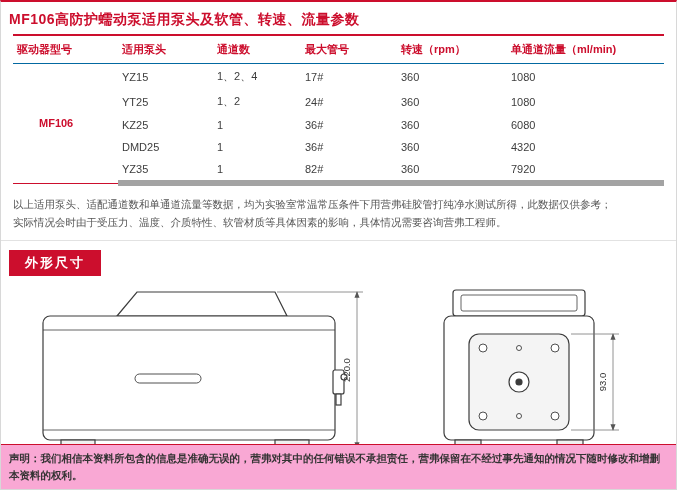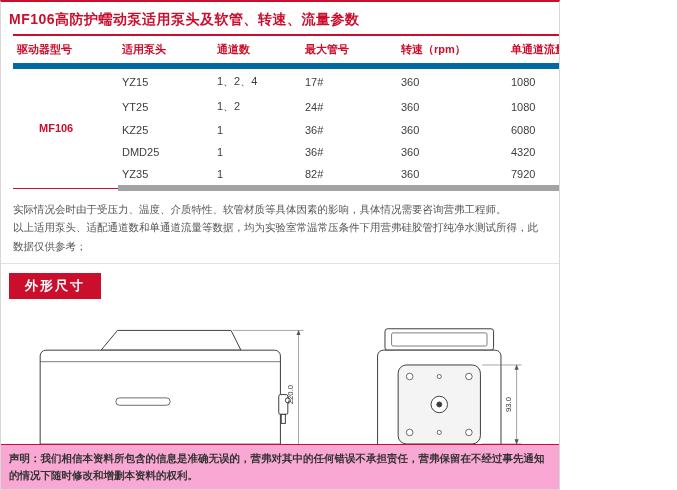--- a/index.html
+++ b/index.html
@@ -1,20 +1,20 @@
 <!DOCTYPE html>
 <html><head>
 <meta charset="utf-8">
 <style>
   *{box-sizing:border-box;}
   html,body{margin:0;padding:0;background:#ffffff;font-family:"Liberation Sans","DejaVu Sans",sans-serif;}
-  .page{position:relative;width:560px;height:490px;background:#fff;border:1px solid #d8d8d8;border-top:2px solid #cc0e2d;overflow:hidden;}
+  .page{position:relative;width:677px;height:490px;background:#fff;border:1px solid #d8d8d8;border-top:2px solid #cc0e2d;overflow:hidden;}
   .title{margin:9px 8px 5px;font-size:14px;font-weight:bold;color:#cc0e2d;letter-spacing:.5px;}
   table.spec{border-collapse:collapse;margin:2px 12px 0;width:651px;font-size:11px;table-layout:fixed;}
-  .spec th{color:#cc0e2d;text-align:left;font-weight:bold;padding:6px 4px;border-top:2px solid #cc0e2d;border-bottom:6px solid #0369a1;white-space:nowrap;}
+  .spec th{color:#cc0e2d;text-align:left;font-weight:bold;padding:6px 4px;border-top:2px solid #cc0e2d;border-bottom:1px solid #0369a1;white-space:nowrap;}
   .spec td{padding:5px 4px;color:#3d3d3d;}
   .spec tbody tr:last-child td{border-bottom:6px solid #a3a3a3;}
   .spec td.model{color:#cc0e2d;vertical-align:middle;padding-left:26px;border-bottom:1px solid #cc0e2d;font-weight:bold;}
   .indent{padding-left:14px;}
   .notes{margin:9px 12px 0;font-size:10.5px;color:#555;line-height:1.75;}
   .sep{border:0;border-top:1px solid #e2e2e2;margin:8px 0 0;}
   .badge{display:inline-block;margin:9px 0 0 8px;background:#cc0e2d;color:#fff;font-size:13px;font-weight:bold;padding:4px 16px;letter-spacing:2px;text-align:right;}
   .drawings{display:flex;align-items:flex-start;gap:40px;padding-left:26px;margin-top:2px;}
   .disclaimer{position:absolute;left:0;right:0;bottom:0;border-top:1px solid #cc0e2d;padding:5px 8px 6px;font-size:10.5px;font-weight:bold;color:#333;line-height:1.55;background:#f9a8d4;}
   svg text{font-family:"Liberation Sans","DejaVu Sans",sans-serif;}
@@ -79,22 +79,22 @@
         <td>YZ35</td>
         <td>1</td>
         <td>82#</td>
         <td>360</td>
         <td>7920</td>
       </tr>
     </tbody>
   </table>
 
   <div class="notes">
+    <div>以上适用泵头、适配通道数和单通道流量等数据，均为实验室常温常压条件下用营弗硅胶管打纯净水测试所得，此数据仅供参考；</div>
     <div>实际情况会时由于受压力、温度、介质特性、软管材质等具体因素的影响，具体情况需要咨询营弗工程师。</div>
-    <div>以上适用泵头、适配通道数和单通道流量等数据，均为实验室常温常压条件下用营弗硅胶管打纯净水测试所得，此数据仅供参考；</div>
   </div>
 
   <hr class="sep">
 
   <div class="badge">外形尺寸</div>
 
   <div class="drawings">
 
     <svg width="352" height="202" viewBox="0 0 352 202">
       <defs>

